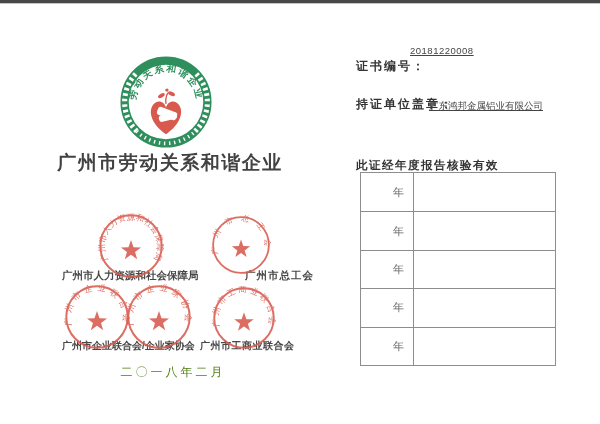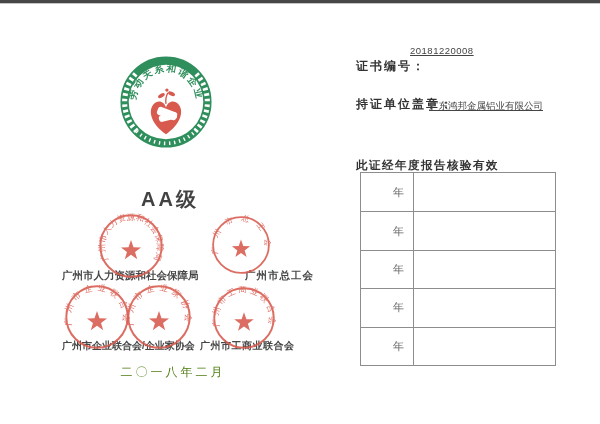--- a/index.html
+++ b/index.html
@@ -70,21 +70,21 @@
       <path d="M50,52 C49,47 50,44 52,40" fill="none" stroke="var(--seal-red,#d85a4e)" stroke-width="1.5"></path>
       <ellipse cx="45" cy="43" rx="4" ry="2" transform="rotate(-30 45 43)" fill="var(--seal-red,#d85a4e)"></ellipse>
       <ellipse cx="56" cy="41" rx="4" ry="2" transform="rotate(25 56 41)" fill="var(--seal-red,#d85a4e)"></ellipse>
       <circle cx="51" cy="37" r="1.8" fill="var(--seal-red,#d85a4e)"></circle>
       <path d="M50,85 C35,75 30,61 36,53 C41,47 48,49 50,56 C52,49 59,47 64,53 C70,61 65,75 50,85 Z" fill="var(--seal-red,#d85a4e)"></path>
       <rect x="40" y="58" width="22" height="9" rx="3" transform="rotate(20 51 63)" fill="#fff"></rect>
       <rect x="42" y="63" width="20" height="7" rx="3" transform="rotate(-14 52 66)" fill="#fff"></rect>
     </svg>
   </div>
 
-  <div class="title2">AA级</div>
+  <div class="title1">广州市劳动关系和谐企业</div>
 
   <div class="stamp s1">
     <svg viewBox="0 0 100 100" xmlns:xlink="http://www.w3.org/1999/xlink">
       <circle cx="50" cy="50" r="46.5" fill="none" stroke="currentColor" stroke-width="3"></circle>
       <text font-size="12.5" fill="currentColor" style="letter-spacing:.5px">
         <textPath href="#seal-arc" xlink:href="#seal-arc" startOffset="50%" text-anchor="middle">广州市人力资源和社会保障局</textPath>
       </text>
       <path d="M50,41 L53.8,51.8 L65.2,52.1 L56.1,59 L59.4,69.9 L50,63.4 L40.6,69.9 L43.9,59 L34.8,52.1 L46.2,51.8 Z" fill="currentColor"></path>
     </svg>
   </div>

